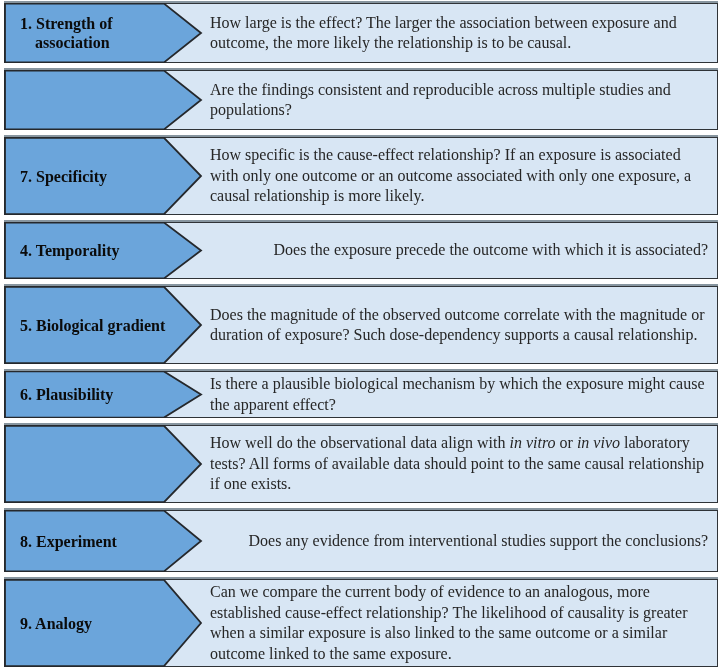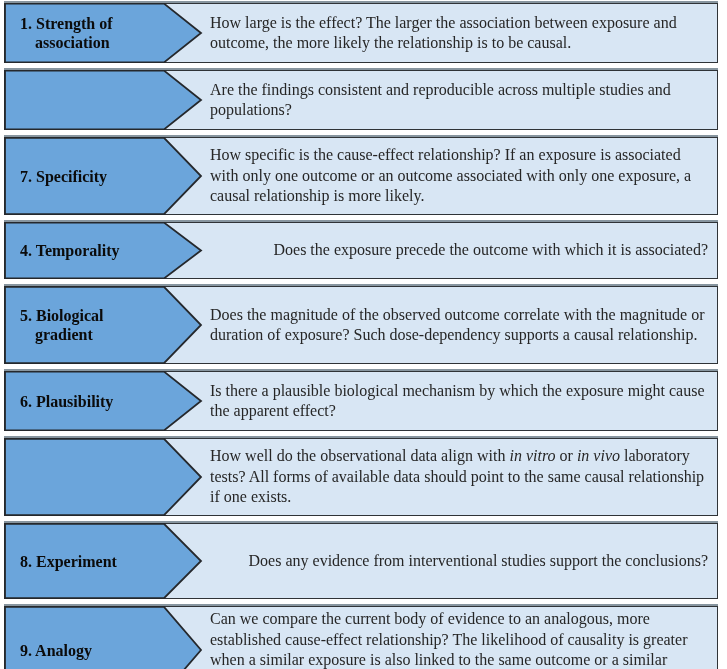--- a/index.html
+++ b/index.html
@@ -40,22 +40,22 @@
     position: absolute;
     left: 0;
     top: 0;
     bottom: 0;
     width: 165px;
     display: flex;
     align-items: center;
     z-index: 2;
   }
   .label {
-    margin: 8px;
-    padding-left: 22px;
+    margin: 0;
+    padding-left: 30px;
     text-indent: -15px;
     font-size: 16px;
     line-height: 19px;
     font-weight: bold;
     color: #0b0b0b;
   }
   .desc-wrap {
     margin-left: 205px;
     width: 498px;
     height: 100%;
@@ -127,42 +127,42 @@
         <polygon points="1,1 160,1 197,50 160,99 1,99"></polygon>
       </svg>
     <div class="label-wrap">
         <p class="label">5. Biological gradient</p>
       </div>
     <div class="desc-wrap">
         <p class="desc">Does the magnitude of the observed outcome correlate with the magnitude or duration of exposure? Such dose-dependency supports a causal relationship.</p>
       </div>
   </div>
 
-  <div class="row" style="height:60px">
+  <div class="row" style="height:47px">
     <svg class="arrow-svg" viewBox="0 0 200 100" preserveAspectRatio="none">
         <polygon points="1,1 160,1 197,50 160,99 1,99"></polygon>
       </svg>
     <div class="label-wrap">
         <p class="label">6. Plausibility</p>
       </div>
     <div class="desc-wrap">
         <p class="desc">Is there a plausible biological mechanism by which the exposure might cause the apparent effect?</p>
       </div>
   </div>
 
   <div class="row" style="height:78px">
     <svg class="arrow-svg" viewBox="0 0 200 100" preserveAspectRatio="none">
         <polygon points="1,1 160,1 197,50 160,99 1,99"></polygon>
       </svg>
     <div class="desc-wrap">
         <p class="desc"><span>How well do the observational data align with </span><span class="it">in vitro</span><span> or </span><span class="it">in vivo</span><span> laboratory tests? All forms of available data should point to the same causal relationship if one exists.</span></p>
       </div>
   </div>
 
-  <div class="row" style="height:76px">
+  <div class="row" style="height:62px">
     <svg class="arrow-svg" viewBox="0 0 200 100" preserveAspectRatio="none">
         <polygon points="1,1 160,1 197,50 160,99 1,99"></polygon>
       </svg>
     <div class="label-wrap">
         <p class="label">8. Experiment</p>
       </div>
     <div class="desc-wrap">
         <p class="desc">Does any evidence from interventional studies support the conclusions?</p>
       </div>
   </div>

